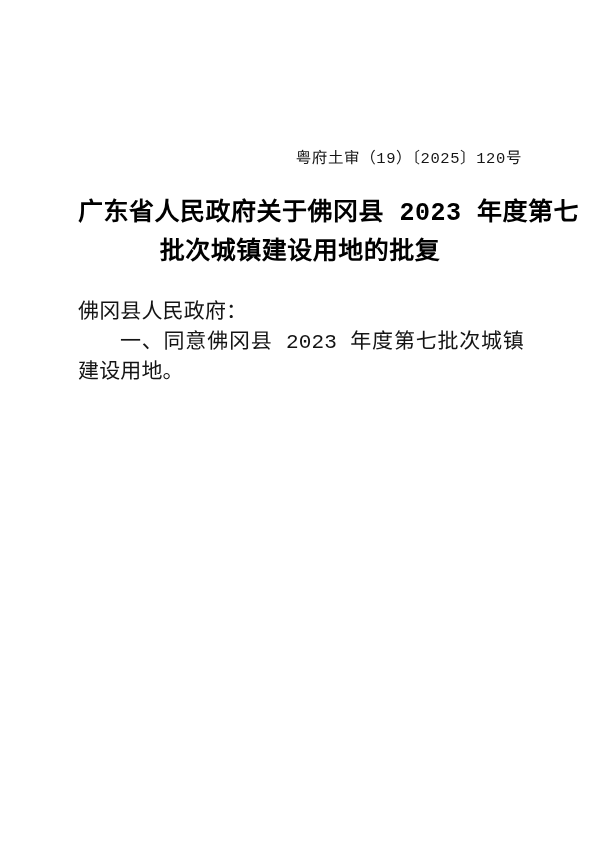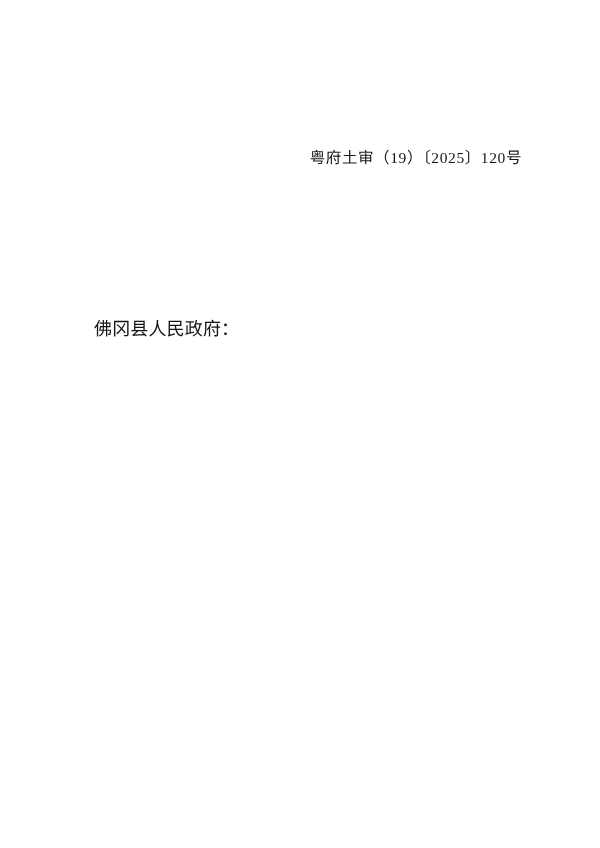--- a/index.html
+++ b/index.html
@@ -15,20 +15,21 @@
     font-family: "Liberation Serif", "DejaVu Serif", serif;
     color: #1a1a1a;
     -webkit-font-smoothing: antialiased;
   }
 
   .page {
     position: relative;
     width: 528px;
     height: 848px;
     box-sizing: border-box;
+    font-family: Liberation Mono, monospace;
   }
 
   
   .doc-number-row {
     position: absolute;
     top: 145px;
     left: 78px;
     width: 444px;
     text-align: right;
     font-size: 15.5px;
@@ -56,47 +57,52 @@
   }
 
   
   .body-block {
     position: absolute;
     top: 298px;
     left: 78px;
     width: 446px;
   }
   .para {
-    font-size: 18px;
+    font-size: 21px;
     line-height: 30.2px;
     letter-spacing: 0.15px;
     text-align: justify;
     text-justify: inter-ideograph;
-    margin: 16px;
+    margin: 0;
     color: #141414;
     text-indent: 0;
   }
   .para.indent {
     text-indent: 2em;
   }
   .para.salutation {
     text-indent: 0;
   }
 </style>
 </head>
 <body>
 
 <div class="page">
 
   <div class="doc-number-row">粤府土审（19）〔2025〕120号</div>
 
+  <div class="doc-title">
+    <span class="title-line">广东省人民政府关于佛冈县 2023 年度第七</span>
+    <span class="title-line">批次城镇建设用地的批复</span>
+  </div>
 
   <div class="body-block">
 
     <p class="para salutation">佛冈县人民政府：</p>
 
 
+    <p class="para indent">一、同意佛冈县 2023 年度第七批次城镇建设用地。</p>
 
 
 
   </div>
 
 </div>
 
 </body></html>

